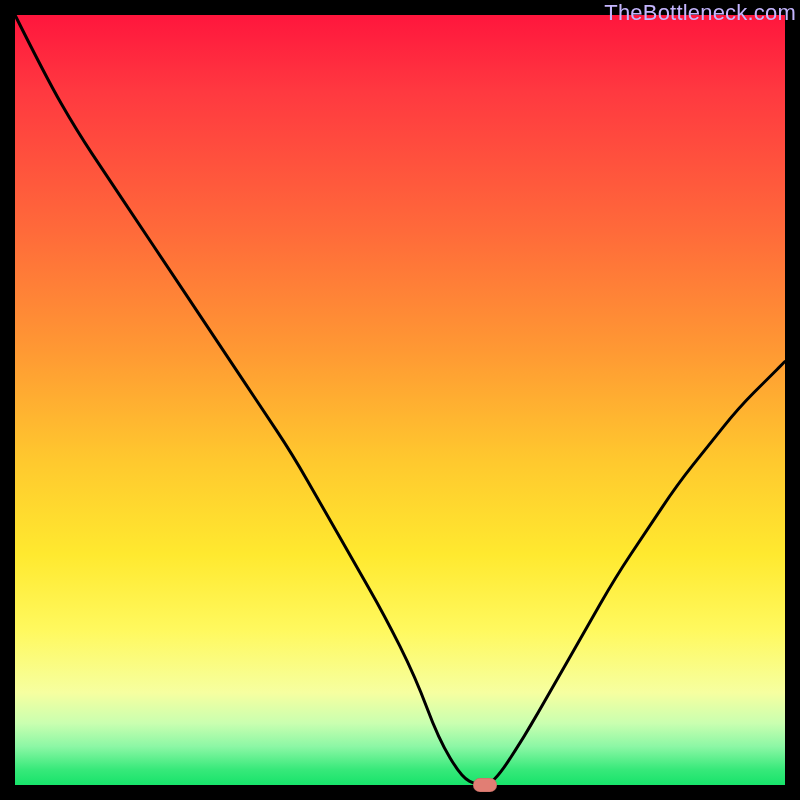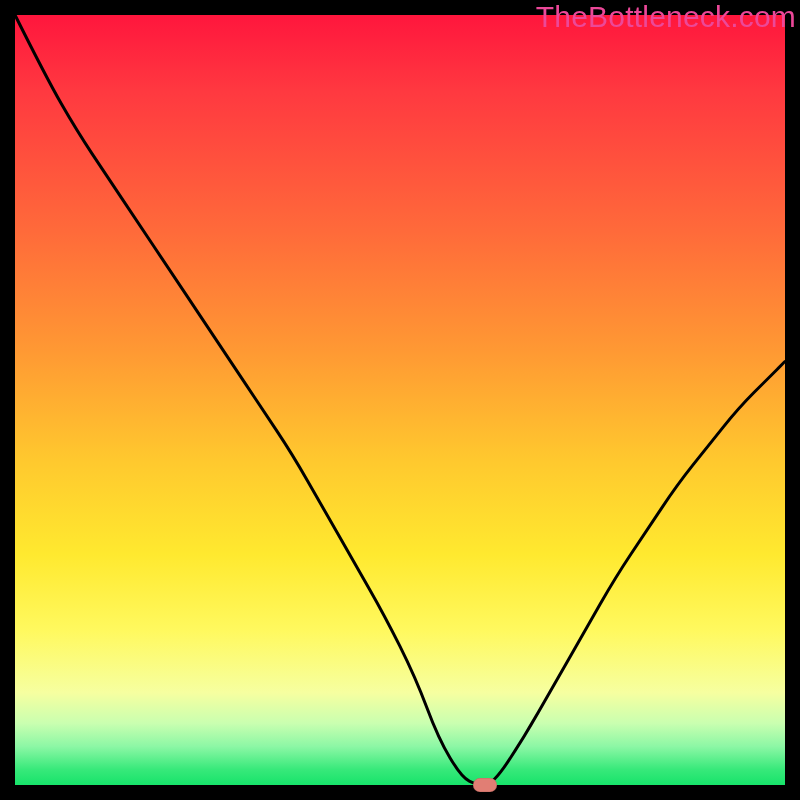--- a/index.html
+++ b/index.html
@@ -37,22 +37,22 @@
       #c9ffb0 92%,
       #8cf7a5 95%,
       #37e97a 98%,
       #17e36a 100%
     );
   }
   .attribution {
     position: absolute;
     top: 0;
     right: 4px;
-    color: #ec4899;
-    font-size: 30px;
+    color: #c4b5fd;
+    font-size: 22px;
     font-weight: 400;
     letter-spacing: 0.2px;
     user-select: none;
     margin-left: 22px;
   }
   svg.curve {
     position: absolute;
     left: 0;
     top: 0;
     width: 100%;

